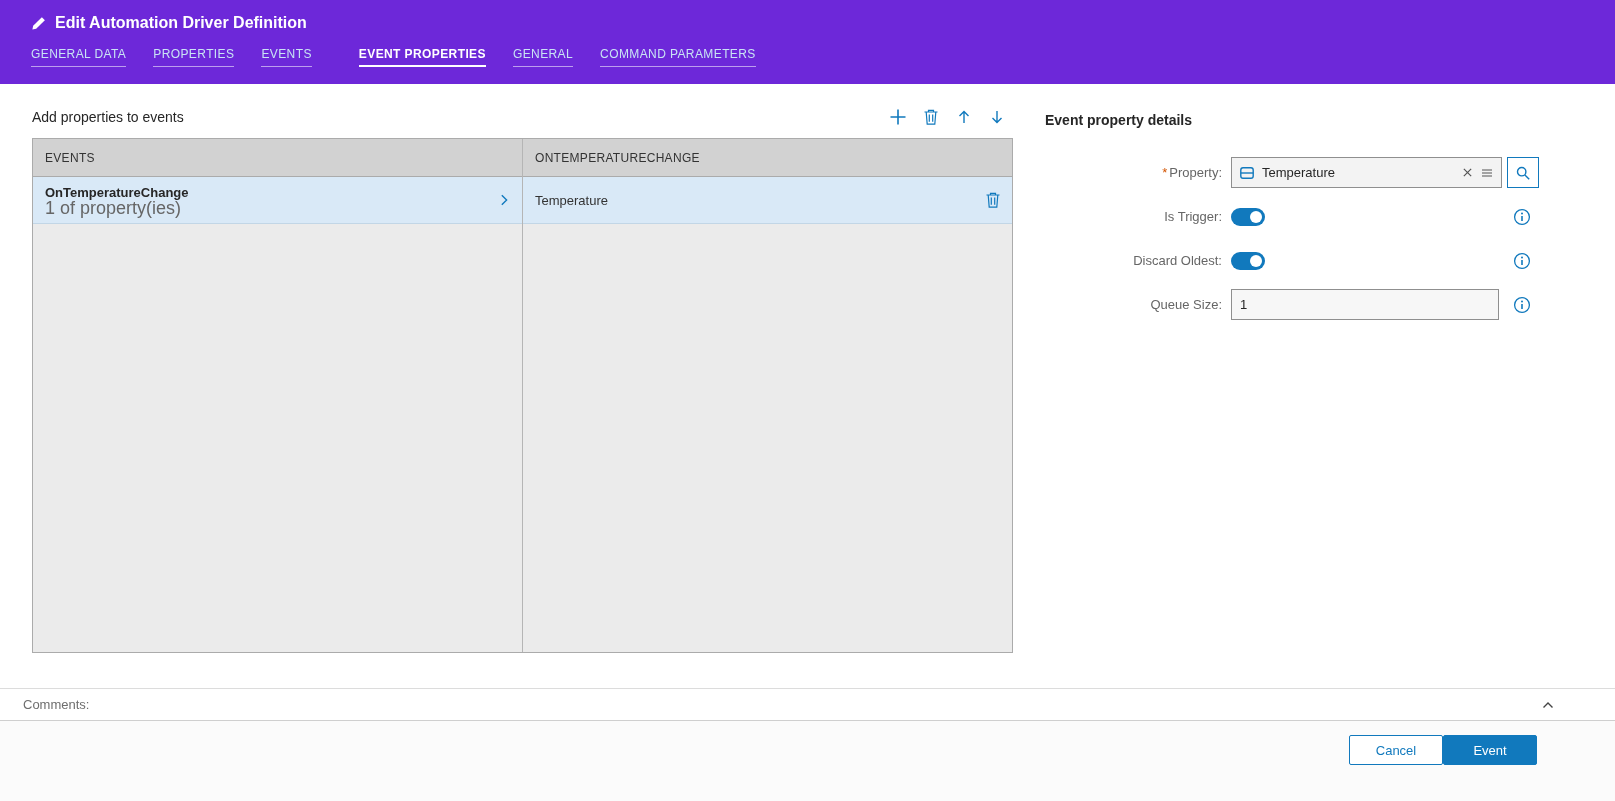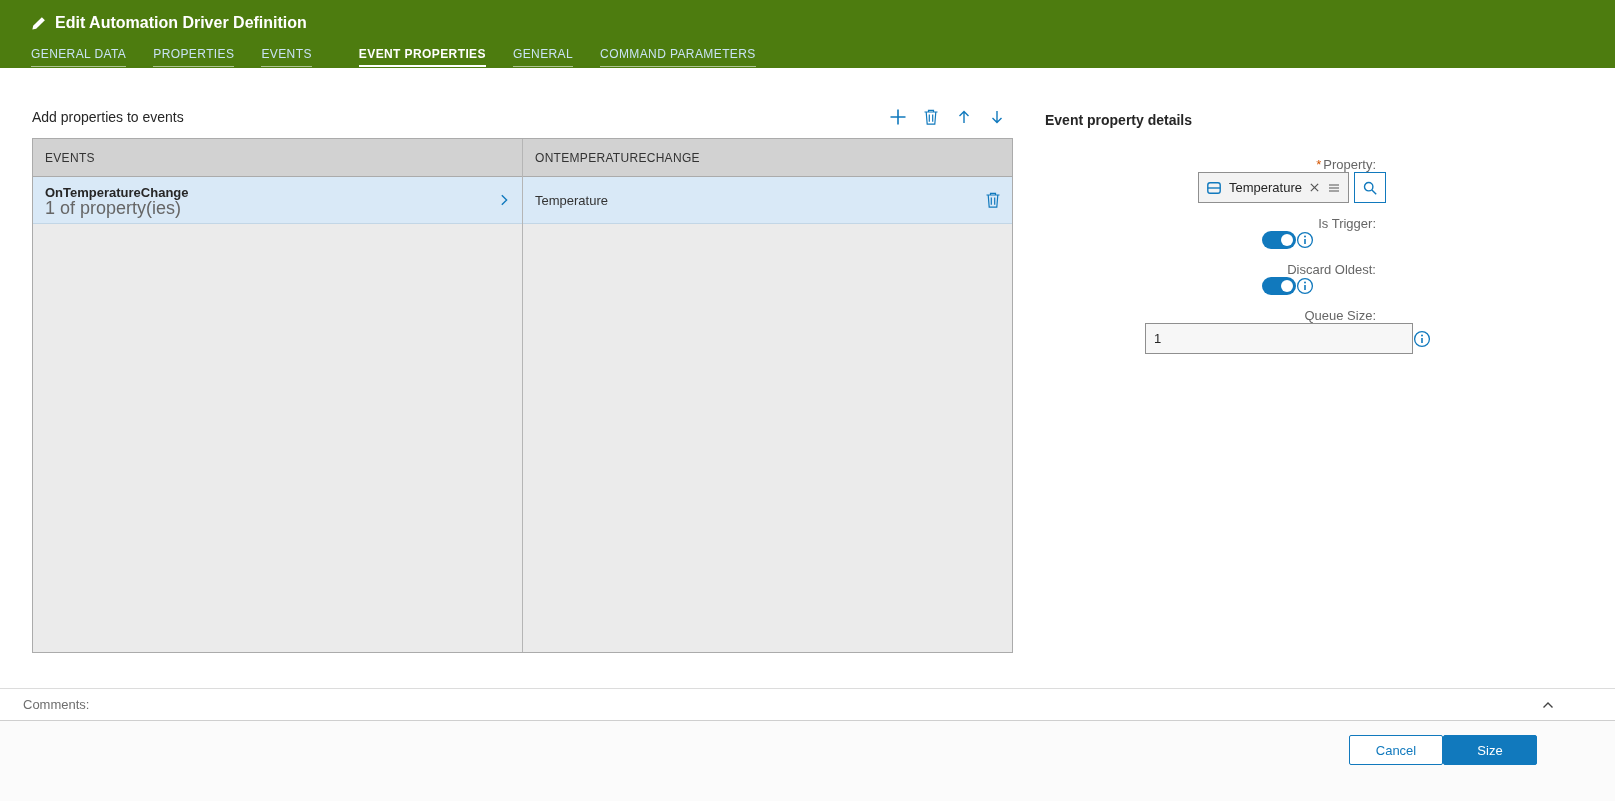--- a/index.html
+++ b/index.html
@@ -7,22 +7,22 @@
   body {
     font-family: "Liberation Sans", "DejaVu Sans", sans-serif;
     background:#ffffff;
     position:relative;
     overflow:hidden;
     color:#262626;
   }
 
   
   .topbar {
-    position:absolute; top:0; left:0; width:100%; height:68px;
-    background:#4d7c0f; padding:11px 0 0 31px;
+    position:absolute; top:0; left:0; width:100%; height:84px;
+    background:#6d28d9; padding:11px 0 0 31px;
   }
   .title-row { display:flex; align-items:center; gap:9px; height:24px; }
   .dialog-title { color:#ffffff; font-size:16px; font-weight:600; }
   .tabs { display:flex; gap:27px; margin-top:12px; align-items:flex-end; }
   .tab {
     font-size:12px; letter-spacing:.4px; color:#C9E3F4; cursor:pointer;
     padding-bottom:5px; border-bottom:1px solid rgba(255,255,255,.55);
     white-space:nowrap;
   }
   .tab.active { color:#ffffff; font-weight:700; border-bottom:2px solid #ffffff; padding-bottom:4px;margin-left:20px; }
@@ -54,21 +54,21 @@
   .row-name { font-size:13px; font-weight:700; color:#262626; line-height:16px; }
   .row-sub  { font-size:18px; color:#666666; line-height:15px; }
   .prop-name { font-size:13px; color:#333333; }
   .filler { flex:1; background:#ebebeb; }
   .icon-btn { background:none; border:none; cursor:pointer; display:flex; align-items:center; padding:0; }
 
   
   .details { position:absolute; left:1045px; top:110px; width:494px; }
   .details-title { font-size:14px; font-weight:700; color:#262626; line-height:20px; margin-bottom:27px; }
   .form { display:flex; flex-direction:column; gap:13px; }
-  .form-row { display:flex; align-items:center; min-height:31px;flex-direction:column; }
+  .form-row { display:flex; align-items:center; min-height:31px; }
   .form-label { width:186px; flex:none; text-align:right; font-size:13px; color:#666666; padding-right:9px; }
   .required { color:#D35400; margin-right:2px; }
   .control { flex:1; display:flex; align-items:center; justify-content:space-between; }
   .text-input {
     width:268px; height:31px; border:1px solid #8f8f8f; background:#f7f7f7;
     font-size:13px; color:#262626; padding:0 8px; font-family:inherit;
   }
   .combo {
     flex:1; height:31px; border:1px solid #8f8f8f; background:#f3f3f3;
     display:flex; align-items:center; padding:0 7px; gap:7px; margin-right:5px; cursor:pointer;
@@ -304,14 +304,14 @@
     <span style="display:flex;">
       <svg width="14" height="14" viewBox="0 0 14 14">
           <path d="M2.5 9.5L7 5l4.5 4.5" stroke="#444444" stroke-width="1.4" fill="none"></path>
         </svg>
     </span>
   </button>
 </div>
 
 <footer class="actions">
   <button class="btn btn-cancel">Cancel</button>
-  <button class="btn btn-primary">Size</button>
+  <button class="btn btn-primary">Event</button>
 </footer>
 
 </body></html>

